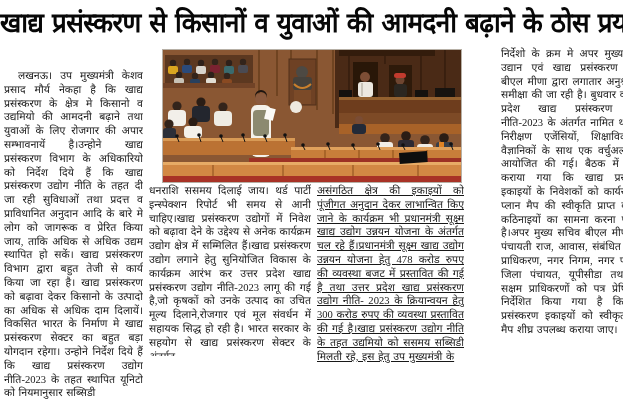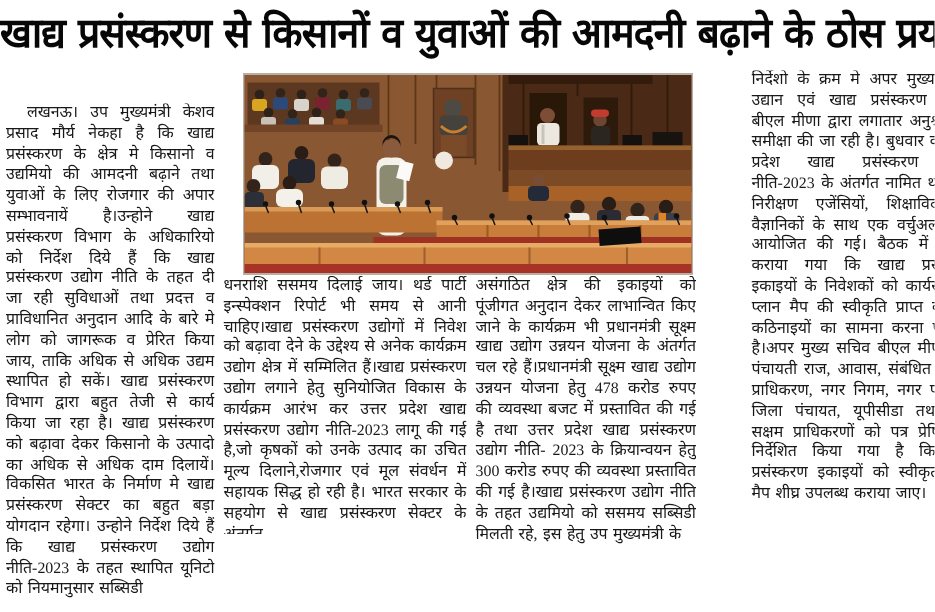--- a/index.html
+++ b/index.html
@@ -16,21 +16,21 @@
     letter-spacing:-0.5px;color:#070707;
     transform:scaleY(1.05);transform-origin:top center;
   }
   .col{
     position:absolute;text-align:justify;overflow:hidden;
     font-size:10.6px;line-height:13.8px;color:#181818;
     word-spacing:1px;
   }
   #col1{left:4px;top:47px;width:139px;height:361px;text-indent:14px;margin-top:22px;}
   #col2{left:149px;top:184px;width:162px;height:172px;}
-  #col3{left:317px;top:184px;width:147px;height:224px;}
+  #col3{left:317px;top:184px;width:147px;height:224px;text-decoration:underline;}
   #col4{left:462px;top:47px;width:151px;height:361px;margin-left:39px;}
   .photo{
     position:absolute;left:162px;top:49px;width:300px;height:134px;
     border:1px solid #b7b0a6;box-sizing:border-box;background:#8a5733;
   }
   .photo svg{display:block;width:100%;height:100%;}
 </style>
 </head>
 <body>
 

